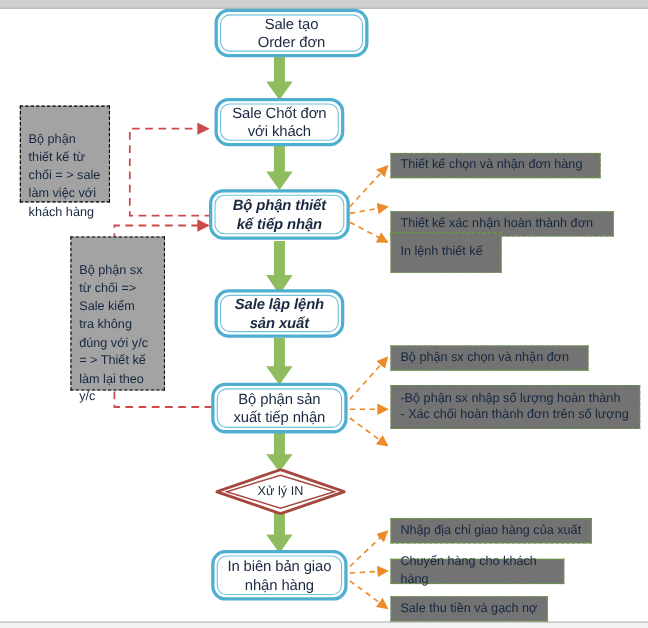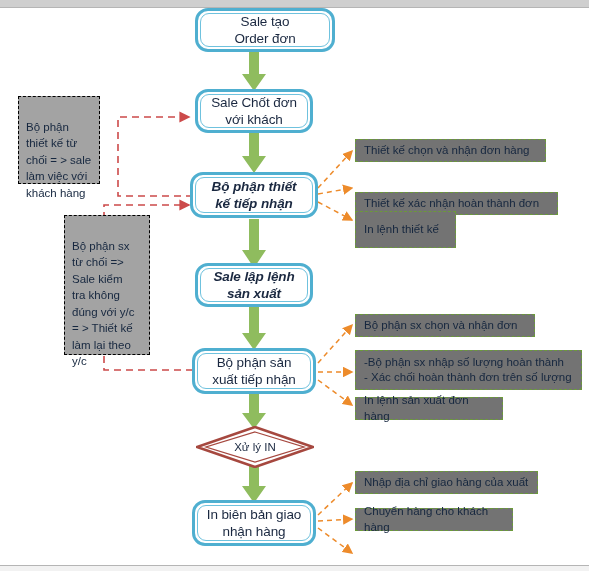--- a/index.html
+++ b/index.html
@@ -271,24 +271,24 @@
     <span>In lệnh thiết kế</span>
   </div>
 
   <div class="note-right" style="left:355px; top:314px; width:180px; height:23px;">
     <span>Bộ phận sx  chọn và nhận đơn</span>
   </div>
   <div class="note-right" style="left:355px; top:350px; width:227px; height:40px;">
     <span>-Bộ phận sx  nhập số lượng hoàn thành
 - Xác chối hoàn thành đơn trên số lượng</span>
   </div>
-  <div class="note-right" style="left:355px; top:397px; width:148px; height:23px;">
-    <span>In lệnh sản xuất đơn hàng</span>
-  </div>
 
   <div class="note-right" style="left:355px; top:471px; width:183px; height:23px;">
     <span>Nhập địa chỉ giao hàng của  xuất</span>
   </div>
   <div class="note-right" style="left:355px; top:508px; width:158px; height:23px;">
     <span>Chuyển hàng cho khách hàng</span>
   </div>
+  <div class="note-right" style="left:355px; top:542px; width:143px; height:23px;">
+    <span>Sale thu tiền và gạch nợ</span>
+  </div>
 
 </div>
 
 </body></html>

